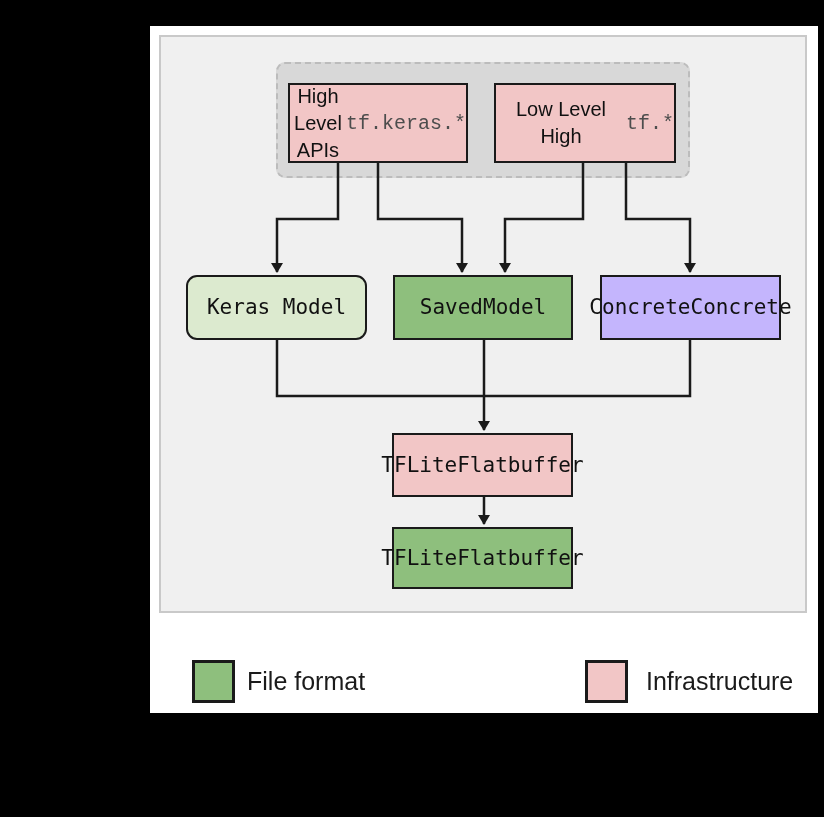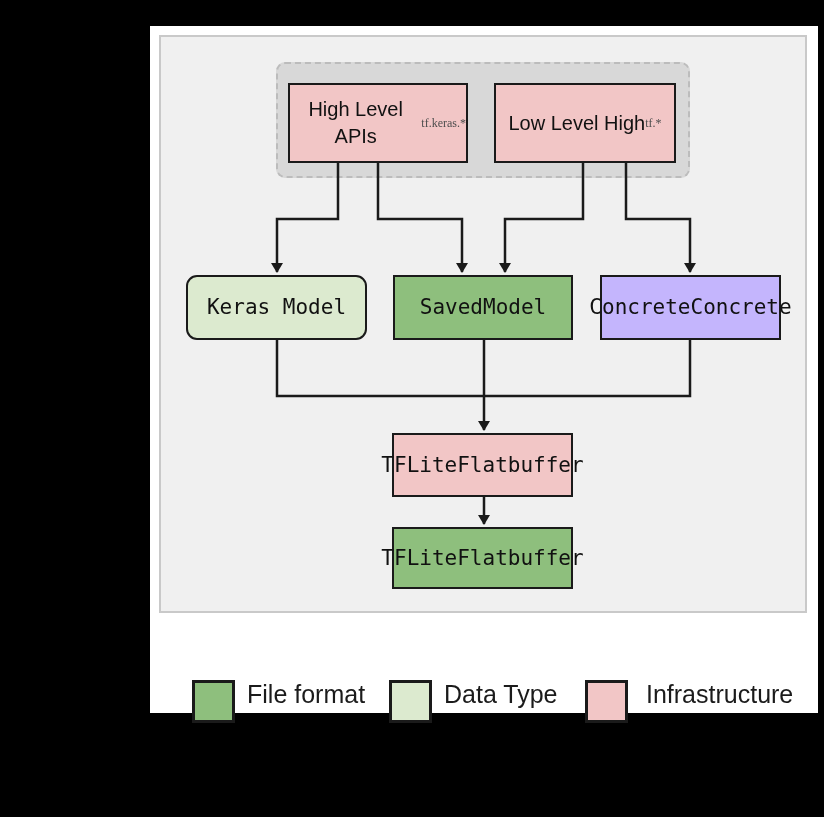--- a/index.html
+++ b/index.html
@@ -11,31 +11,31 @@
   
   .abs{position:absolute;box-sizing:border-box;}
   .apis-group{left:126px;top:36px;width:414px;height:116px;background:#d8d8d8;
               border:2px dashed #bcbcbc;border-radius:9px;z-index:1;}
   .wires{position:absolute;left:0;top:0;width:668px;height:687px;z-index:2;pointer-events:none;}
   .node{z-index:3;border:2.5px solid #1a1a1a;display:flex;flex-direction:row;
         align-items:center;justify-content:center;text-align:center;}
   .node-mono{font-family:"DejaVu Sans Mono","Liberation Mono",monospace;
              font-size:21px;line-height:27px;color:#111;}
   .node-title{font-family:"Liberation Sans",sans-serif;font-size:20px;line-height:27px;color:#111;}
-  .node-subtitle{font-family:Liberation Serif, serif;
-                 font-size:12px;line-height:23px;color:#4d4d4d;}
+  .node-subtitle{font-family:Liberation Mono, monospace;
+                 font-size:20px;line-height:23px;color:#4d4d4d;}
   .n-high{left:138px;top:57px;width:180px;height:80px;}
   .n-low{left:344px;top:57px;width:182px;height:80px;}
   .n-keras{left:36px;top:249px;width:181px;height:65px;}
   .n-saved{left:243px;top:249px;width:180px;height:65px;}
   .n-concrete{left:450px;top:249px;width:181px;height:65px;}
   .n-converter{left:242px;top:407px;width:181px;height:64px;}
   .n-flatbuffer{left:242px;top:501px;width:181px;height:62px;}
   .legend{position:absolute;left:0;top:618px;width:668px;height:69px;background:#fff;}
-  .legend-item{position:absolute;top:36px;display:flex;align-items:flex-start;padding-left:7px;}
+  .legend-item{position:absolute;top:16px;display:flex;align-items:center;padding-left:7px;}
   .legend-swatch{width:43px;height:43px;box-sizing:border-box;border:3px solid #1a1a1a;}
   .legend-label{margin-left:12px;font-size:25px;color:#1b1b1b;white-space:nowrap;}
   .li-file{left:35px;} .li-data{left:232px;} .li-infra{left:428px;gap:6px;}
 </style>
 </head>
 <body>
 
 <div class="stage">
   <div class="panel">
 
@@ -91,24 +91,20 @@
     <div class="abs node n-flatbuffer" style="background-color: rgb(142, 191, 125);">
       <span class="node-mono">TFLite</span>
       <span class="node-mono">Flatbuffer</span>
     </div>
 
     <div class="legend">
       <div class="legend-item li-file">
         <span class="legend-swatch" style="background-color: rgb(142, 191, 125);"></span>
         <span class="legend-label">File format</span>
       </div>
-      <div class="legend-item li-data">
-        <span class="legend-swatch" style="background-color: rgb(220, 234, 207);"></span>
-        <span class="legend-label">Data Type</span>
-      </div>
       <div class="legend-item li-infra">
         <span class="legend-swatch" style="background-color: rgb(242, 198, 198);"></span>
         <span class="legend-label">Infrastructure</span>
       </div>
     </div>
 
   </div>
 </div>
 
 </body></html>

